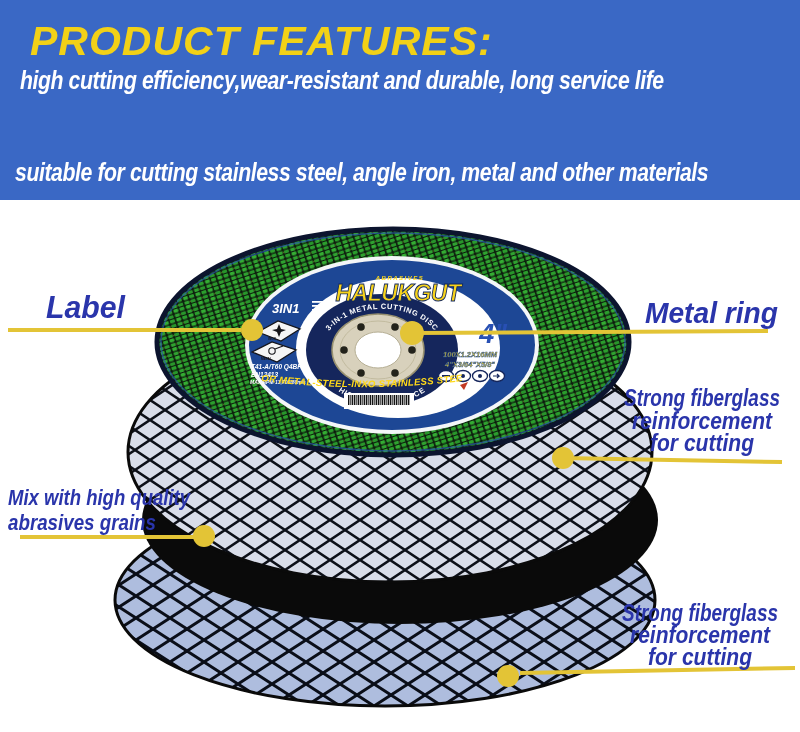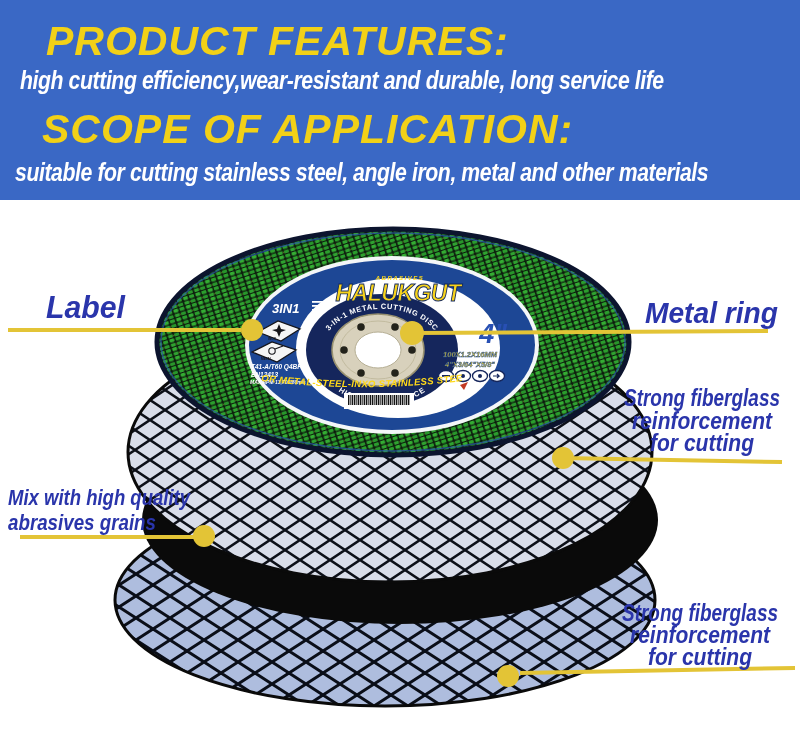--- a/index.html
+++ b/index.html
@@ -5,42 +5,41 @@
   html,body{margin:0;padding:0;}
   body{
     width:800px;height:732px;overflow:hidden;background:#ffffff;
     font-family:"Liberation Sans",sans-serif;position:relative;
   }
   .stage{position:absolute;top:0;left:0;width:800px;height:732px;}
   
   .header{position:absolute;top:0;left:0;width:800px;height:200px;background:#3a68c5;}
   .h-line{position:absolute;white-space:nowrap;font-weight:bold;font-style:italic;
           transform-origin:0 50%;}
-  .h-yellow{color:#f2d117;font-size:41px;letter-spacing:1px;margin-left:16px;}
+  .h-yellow{color:#f2d117;font-size:41px;letter-spacing:1px;}
   .h-white{color:#ffffff;font-size:25px;letter-spacing:-0.5px;transform:scaleX(0.85);}
   .hl1{left:30px;top:18px;}
   .hl2{left:20px;top:66px;}
   .hl3{left:26px;top:106px;}
   .hl4{left:15px;top:158px;}
   
   .ann{fill:#2a35ab;font-weight:bold;font-style:italic;}
   .ptr{stroke:#e3c436;stroke-width:4;fill:none;}
   .dot{fill:#e3c436;}
   .lbl-white{fill:#ffffff;font-weight:bold;}
   .lbl-yellow{fill:#ffd919;font-weight:bold;font-style:italic;}
 </style>
 </head>
 <body>
 
 <div class="stage">
 
   <div class="header">
     <div class="h-line h-yellow hl1">PRODUCT FEATURES:</div>
     <div class="h-line h-white hl2">high cutting efficiency,wear-resistant and durable, long service life</div>
-    <div class="h-line h-yellow hl3">SCOPE OF APPLICATION:</div>
     <div class="h-line h-white hl4">suitable for cutting stainless steel, angle iron, metal and other materials</div>
   </div>
 
   <svg width="800" height="532" viewBox="0 0 800 532" style="position:absolute;top:200px;left:0;">
     <defs>
       <pattern id="greenMesh" width="13" height="9" patternUnits="userSpaceOnUse" patternTransform="rotate(-18)">
         <rect width="13" height="9" fill="#0d1a0d"></rect>
         <rect x="0.6" y="0.7" width="5" height="3.4" rx="0.8" fill="#2fa230"></rect>
         <rect x="7" y="0.7" width="5" height="3.4" rx="0.8" fill="#28962b"></rect>
         <rect x="0.6" y="5" width="5" height="3.4" rx="0.8" fill="#34ad33"></rect>

